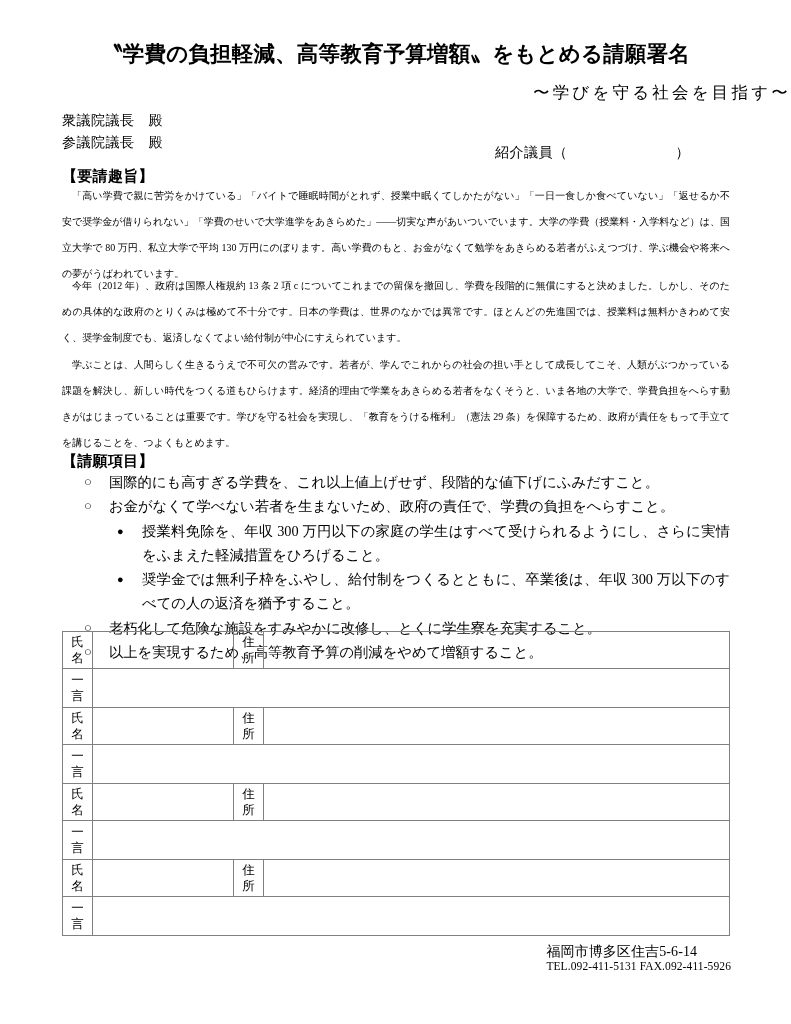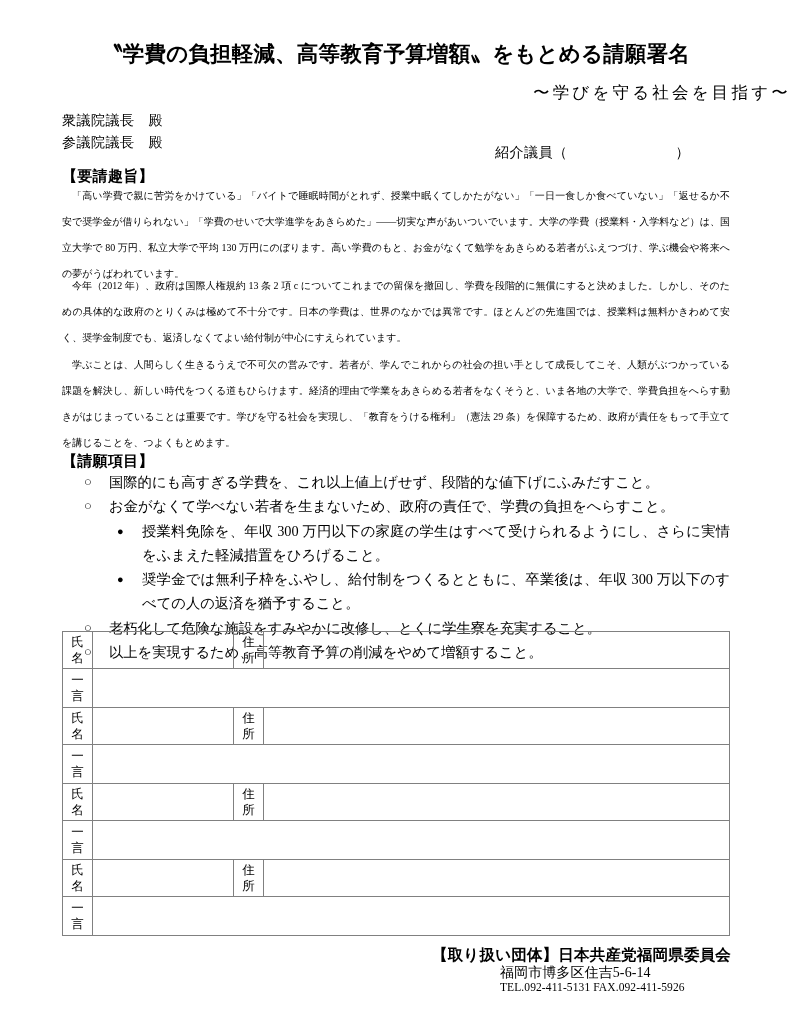--- a/index.html
+++ b/index.html
@@ -321,20 +321,17 @@
           <td class="lbl-cell">
             <span class="vlabel">一</span>
             <span class="vlabel">言</span>
           </td>
           <td class="comment-field" colspan="3"></td>
         </tr>
       </tbody>
   </table>
 
   <div class="footer">
-    <div class="footer-org">
-      <span class="org-tag">【取り扱い団体】</span><span>日本共産党福岡県委員会</span>
-    </div>
     <div class="footer-addr">福岡市博多区住吉5-6-14</div>
     <div class="footer-tel">TEL.092-411-5131 FAX.092-411-5926</div>
   </div>
 
 </div>
 
 </body></html>

